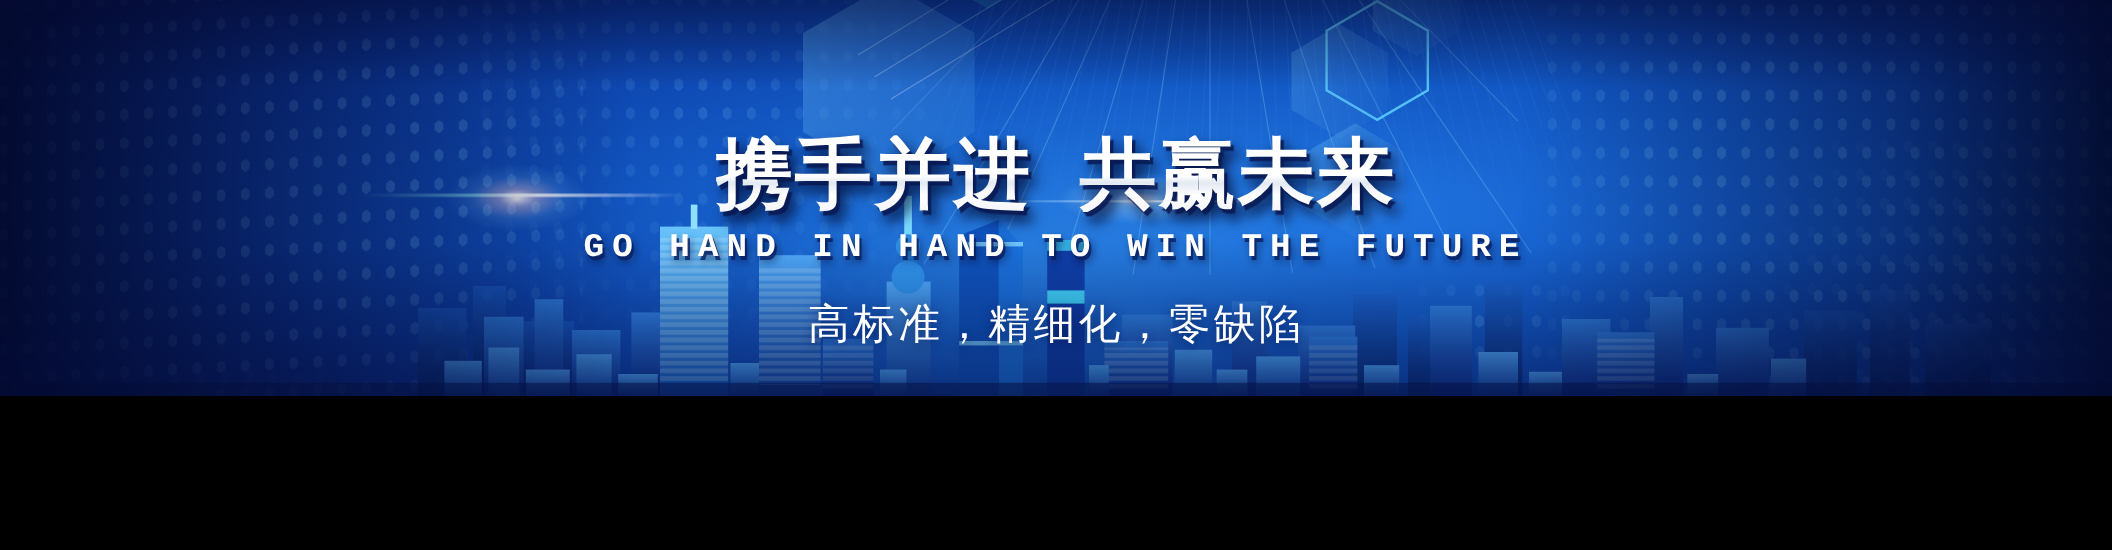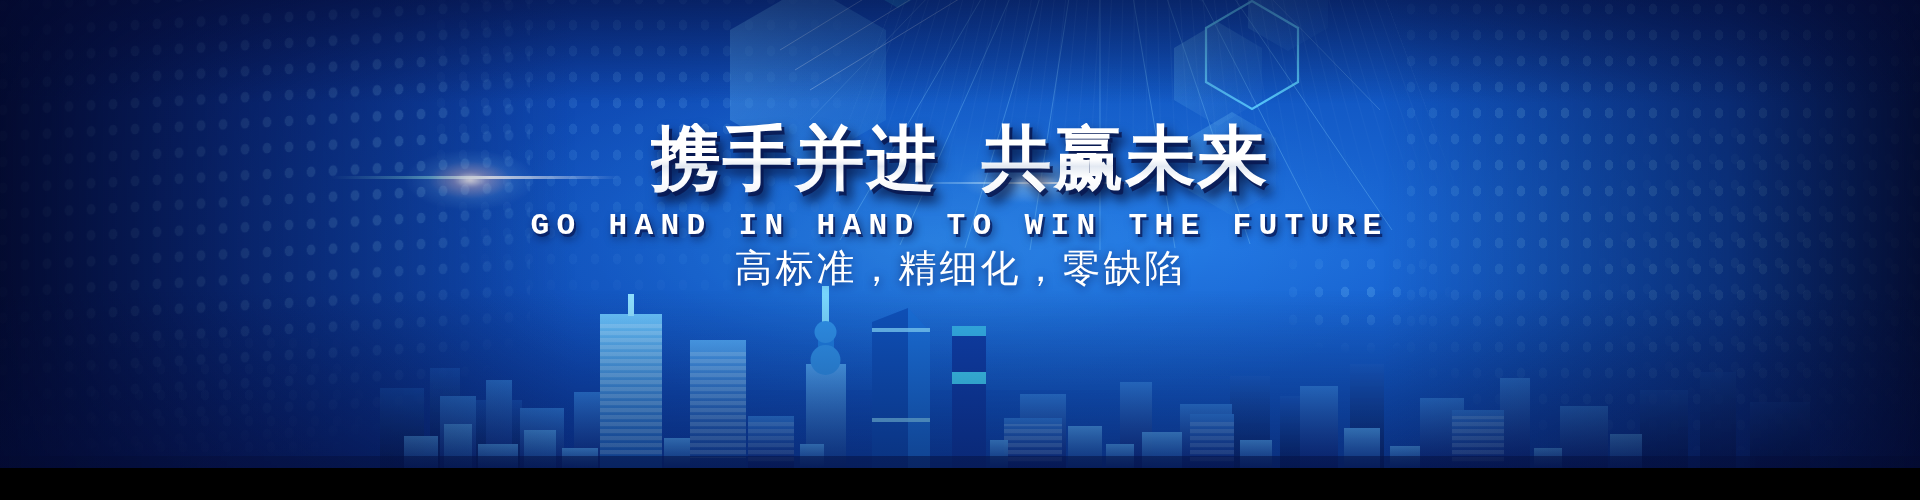--- a/index.html
+++ b/index.html
@@ -2,21 +2,21 @@
 <html><head>
 <meta charset="utf-8">
 <title>Banner</title>
 <style>
   html,body{margin:0;padding:0;background:#000;}
   *{box-sizing:border-box;}
 
   #banner{
     position:relative;
     width:1920px;
-    height:468px;
+    height:360px;
     overflow:hidden;
     font-family:"Liberation Sans","DejaVu Sans",sans-serif;
     background:#0b1e6e;
   }
 
   
   .bg-base{
     position:absolute; inset:0;
     background:
       radial-gradient(120% 150% at 62% 52%, #1f72e0 0%, #1258c4 22%, #0c3aa0 45%, #0a2079 65%, #07114f 85%, #050c34 100%);
@@ -161,20 +161,21 @@
     font-size:30px;
     font-weight:bold;
     letter-spacing:7px;
     color:#ffffff;
     white-space:pre;
     text-shadow:2px 3px 0 rgba(10,30,95,.8), 3px 5px 8px rgba(2,10,45,.6);
     font-family:"Liberation Mono","DejaVu Sans Mono",monospace;
     transform:scaleX(1.04);
   }
   .subtitle-cn{
+    margin-top:26px;
     font-size:38px;
     letter-spacing:3px;
     color:#ffffff;
     white-space:pre;
     text-shadow:0 2px 10px rgba(4,16,70,.65);
   }
 </style>
 </head>
 <body>
 

